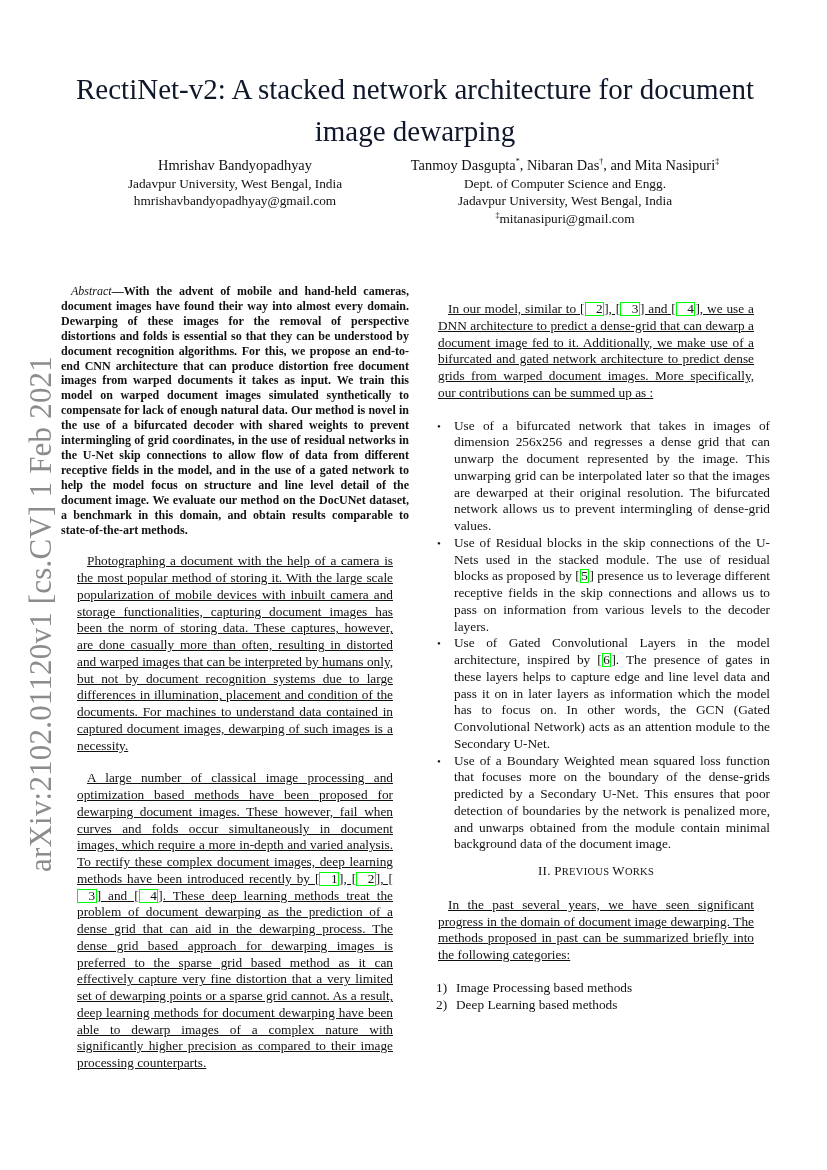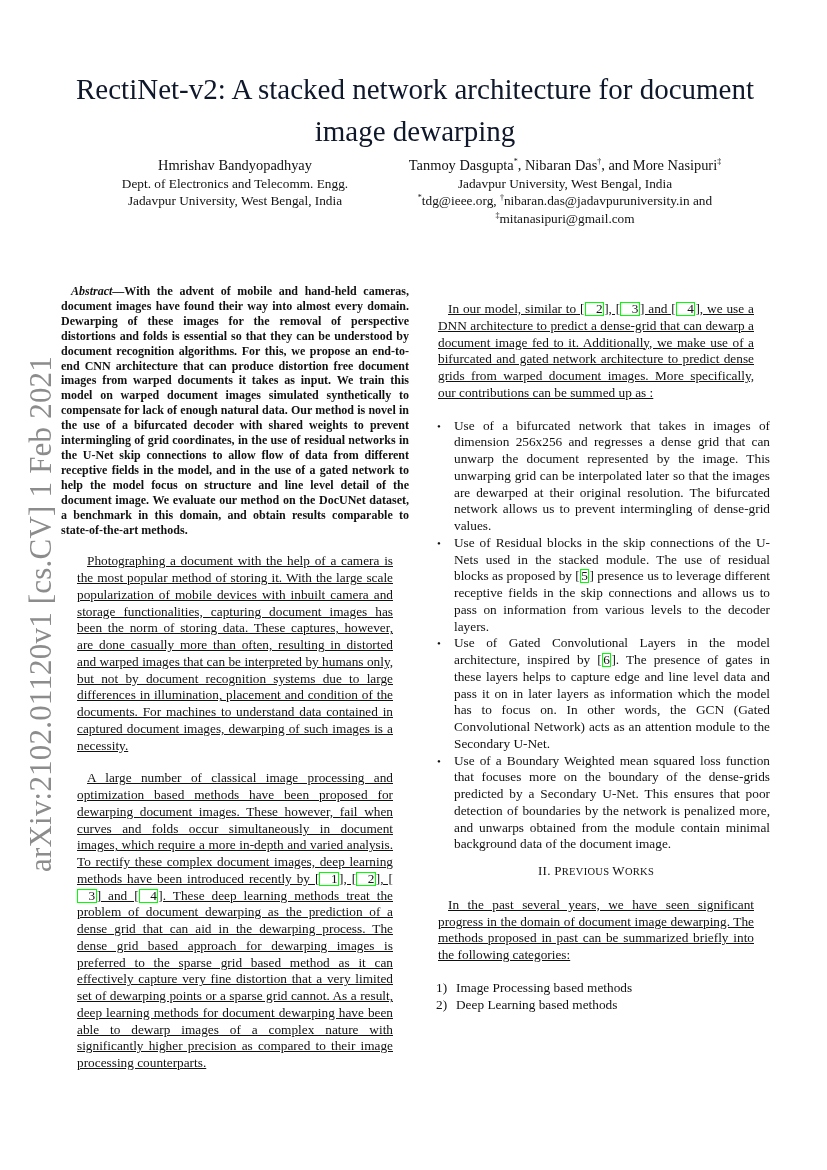--- a/index.html
+++ b/index.html
@@ -10,21 +10,21 @@
   .author-block { position: absolute; top: 156px; text-align: center; font-size: 13.3px; line-height: 17.4px; }
   .author-block .name { font-size: 14.4px; line-height: 19px; }
   .a1 { left: 80px; width: 310px; }
   .a2 { left: 375px; width: 380px; }
   sup { font-size: 8px; line-height: 0; vertical-align: super; }
   .col { position: absolute; top: 284px; width: 348px; font-size: 13.3px; line-height: 16.75px; text-align: justify; }
   .colL { left: 61px; }
   .colR { left: 422px; }
   .abstract { font-weight: bold; font-size: 12px; line-height: 14.9px; }
   .abstract p { margin: 0; text-indent: 10px; }
-  .abstract .lab { font-style: italic; font-weight: bold; }
+  .abstract .lab { font-style: italic; font-weight: normal; }
   .sec-head { text-align: center; margin: 13px 0 6px 0; font-size: 13px; letter-spacing: 0.3px; }
   .sec-head .sc { font-size: 10.5px; }
   p.body { margin: 16px; text-indent: 10px; text-decoration: underline; }
   .ref { display: inline-block; border: 1px solid #00ff00; line-height: 12px; padding: 0 0.5px; }
   ul.contrib { margin: 3px 0 0 0; padding: 0 0 0 32px; list-style: none; }
   ul.contrib li { position: relative; margin-bottom: 0; }
   ul.contrib li .bullet { position: absolute; left: -17px; top: 0; font-size: 11px; }
   ol.cats { margin: 0; padding: 0 0 0 14px; list-style: none; }
   ol.cats li { margin: 0; }
   ol.cats li .num { display: inline-block; width: 20px; }
@@ -34,32 +34,30 @@
 </style>
 </head>
 <body>
 
 <div class="arxiv">arXiv:2102.01120v1  [cs.CV]  1 Feb 2021</div>
 
 <div class="title">RectiNet-v2: A stacked network architecture for document image dewarping</div>
 
 <div class="author-block a1">
   <div class="name">Hmrishav Bandyopadhyay</div>
-  <div>Dept. of Electronics and Telecomm. Engg.</div>
   <div>Jadavpur University, West Bengal, India</div>
+  <div>hmrishavbandyopadhyay@gmail.com</div>
 </div>
 
 <div class="author-block a2">
   <div class="name">
-    <span>Tanmoy Dasgupta</span><sup>*</sup><span>, Nibaran Das</span><sup>†</sup><span>, and More Nasipuri</span><sup>‡</sup>
+    <span>Tanmoy Dasgupta</span><sup>*</sup><span>, Nibaran Das</span><sup>†</sup><span>, and Mita Nasipuri</span><sup>‡</sup>
   </div>
+  <div>Dept. of Computer Science and Engg.</div>
   <div>Jadavpur University, West Bengal, India</div>
-  <div>
-    <sup>*</sup><span>tdg@ieee.org, </span><sup>†</sup><span>nibaran.das@jadavpuruniversity.in and</span>
-  </div>
   <div>
     <sup>‡</sup><span>mitanasipuri@gmail.com</span>
   </div>
 </div>
 
 <div class="col colL">
   <div class="abstract">
     <p><span class="lab">Abstract</span><span>—With the advent of mobile and hand-held cameras, document images have found their way into almost every domain. Dewarping of these images for the removal of perspective distortions and folds is essential so that they can be understood by document recognition algorithms. For this, we propose an end-to-end CNN architecture that can produce distortion free document images from warped documents it takes as input. We train this model on warped document images simulated synthetically to compensate for lack of enough natural data. Our method is novel in the use of a bifurcated decoder with shared weights to prevent intermingling of grid coordinates, in the use of residual networks in the U-Net skip connections to allow flow of data from different receptive fields in the model, and in the use of a gated network to help the model focus on structure and line level detail of the document image. We evaluate our method on the DocUNet dataset, a benchmark in this domain, and obtain results comparable to state-of-the-art methods.</span></p>
   </div>
 

